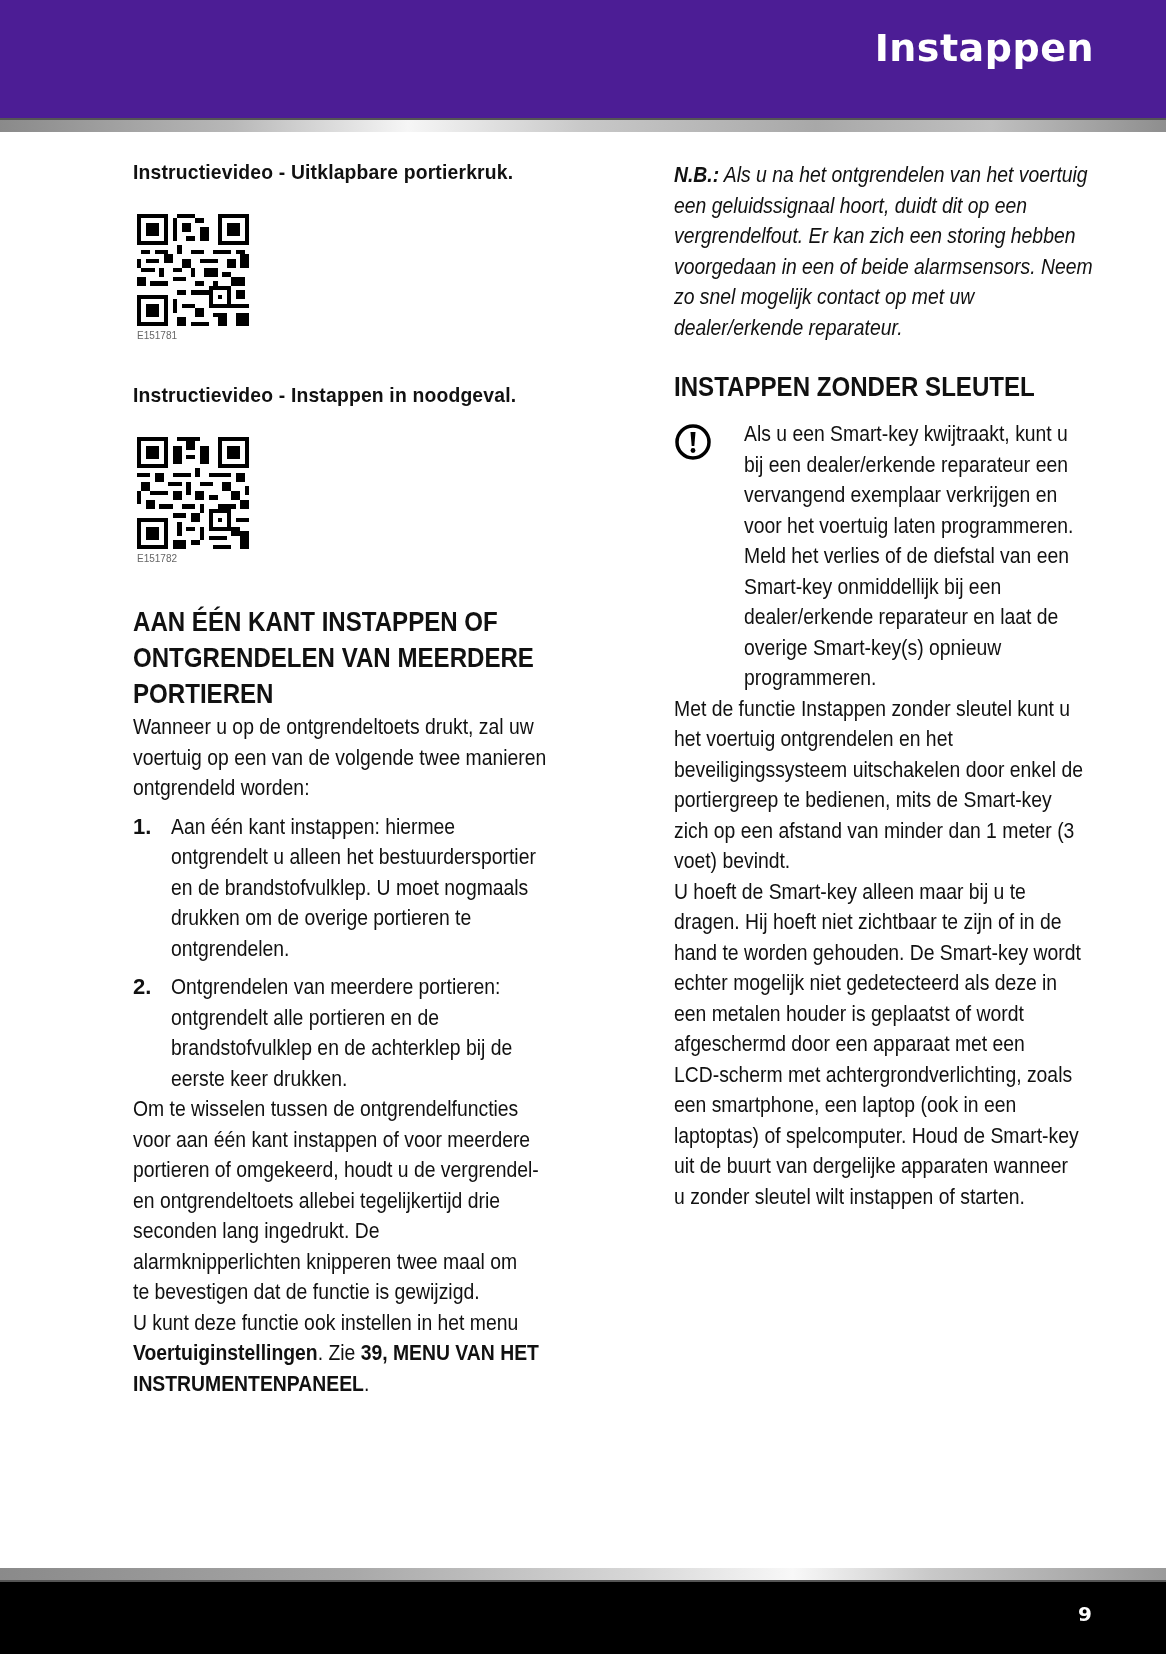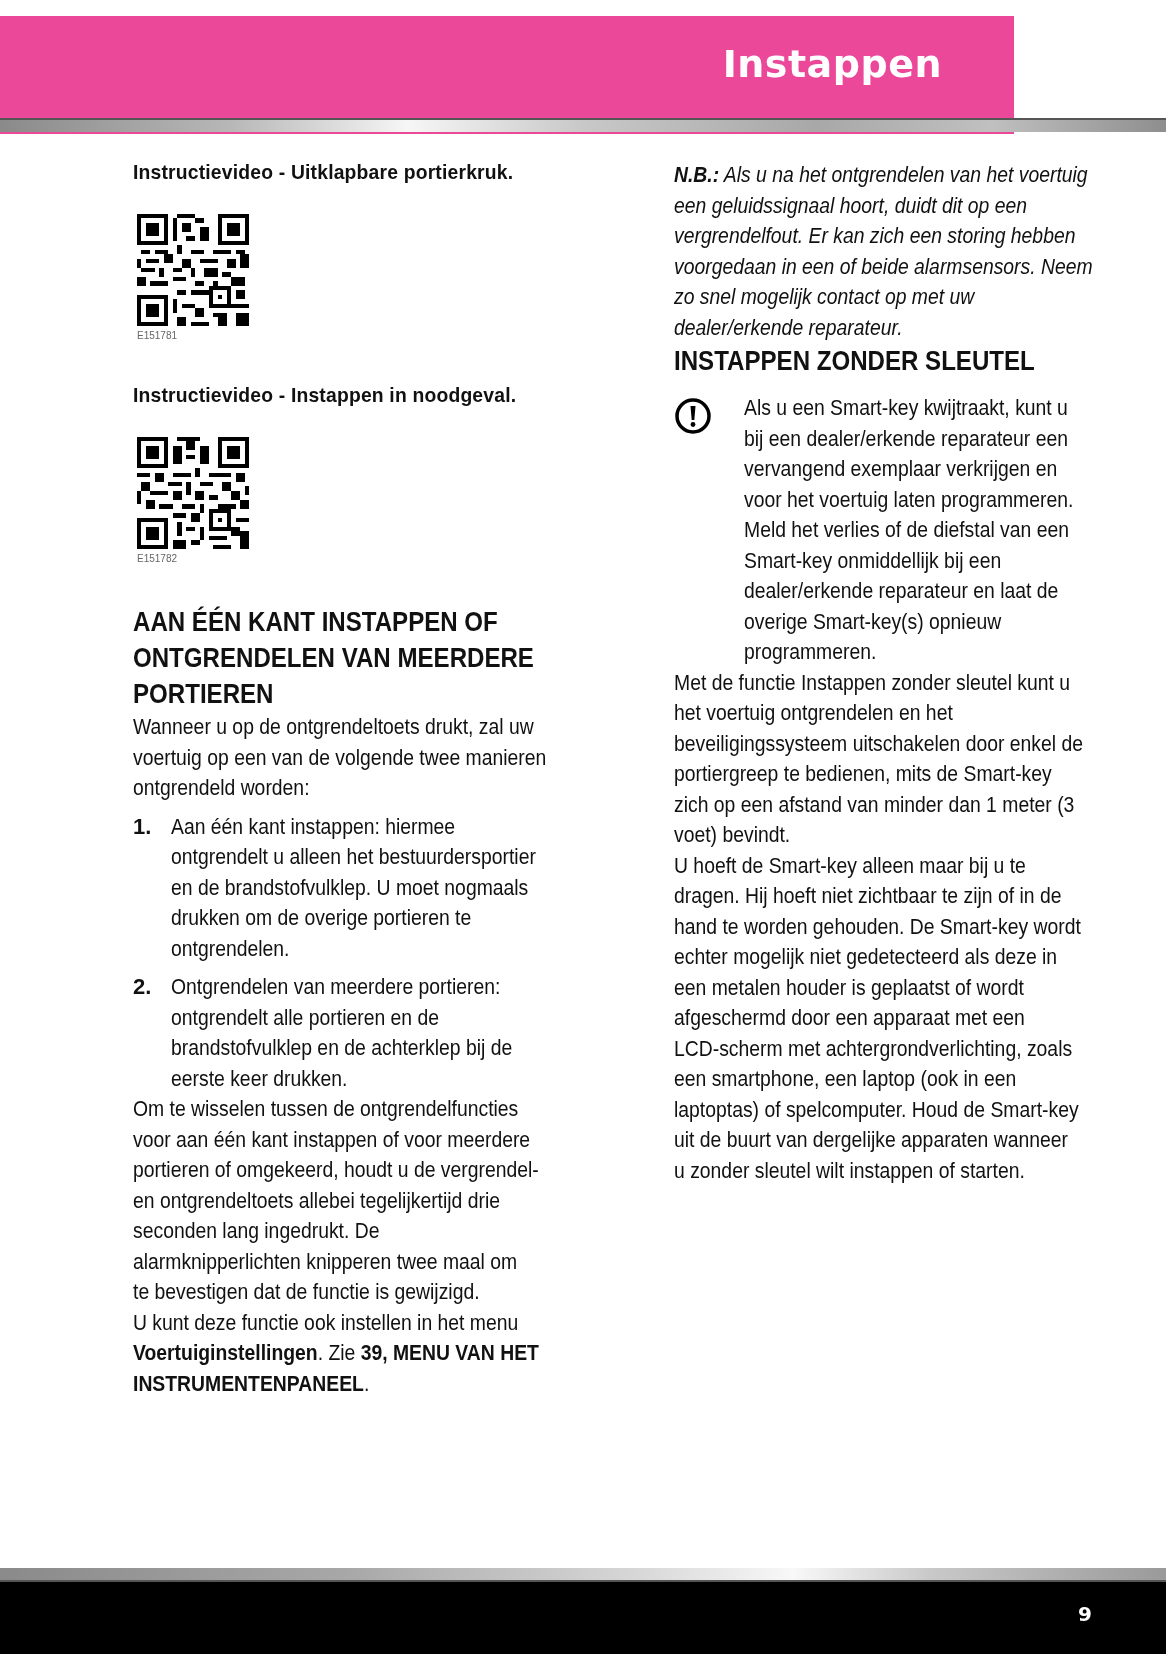--- a/index.html
+++ b/index.html
@@ -1,21 +1,21 @@
 <!DOCTYPE html>
 <html><head>
 <meta charset="utf-8">
 <style>
   html, body { margin: 0; padding: 0; }
   body {
     width: 1166px; height: 1654px; background: #ffffff; position: relative; overflow: hidden;
     font-family: "Liberation Sans", sans-serif; color: #111;
   }
   .header {
-    position: absolute; left: 0; top: 16px; width: 1014px; height: 118px; background: #ec4899;
+    position: absolute; left: 0; top: 0; width: 1166px; height: 118px; background: #4c1d95;
   }
   .header-title {
     position: absolute; right: 72px; top: 26px; color: #fff; font-weight: bold;
     font-size: 38px; letter-spacing: 0.5px; font-family: "DejaVu Sans", sans-serif;
   }
   .chrome-bar {
     position: absolute; left: 0; width: 1166px; height: 12px;
     background: linear-gradient(90deg, #8a8a8a 0%, #b8b8b8 20%, #f6f6f6 35%, #c8c8c8 50%, #a8a8a8 70%, #c0c0c0 85%, #8e8e8e 100%);
   }
   .chrome-top { top: 118px; border-top: 2px solid #555; }
@@ -251,21 +251,21 @@
 <div class="col col-right">
   <div class="note cond">
     <span style="display:block"><span class="note-label">N.B.:</span><span> Als u na het ontgrendelen van het voertuig</span></span>
     <span style="display:block">een geluidssignaal hoort, duidt dit op een</span>
     <span style="display:block">vergrendelfout. Er kan zich een storing hebben</span>
     <span style="display:block">voorgedaan in een of beide alarmsensors. Neem</span>
     <span style="display:block">zo snel mogelijk contact op met uw</span>
     <span style="display:block">dealer/erkende reparateur.</span>
   </div>
 
-  <div style="">
+  <div style="margin-top:26px;">
     <h2 class="heading">INSTAPPEN ZONDER SLEUTEL</h2>
 
     <div class="warning">
       <div class="warning-icon">
         <svg width="38" height="38" viewBox="0 0 38 38">
           <circle cx="19" cy="19" r="16" fill="#fff" stroke="#000" stroke-width="3.5"></circle>
           <path d="M16.5 9 L21.5 9 L20.3 23 L17.7 23 Z" fill="#000"></path>
           <circle cx="19" cy="27.5" r="2.4" fill="#000"></circle>
         </svg>
       </div>

